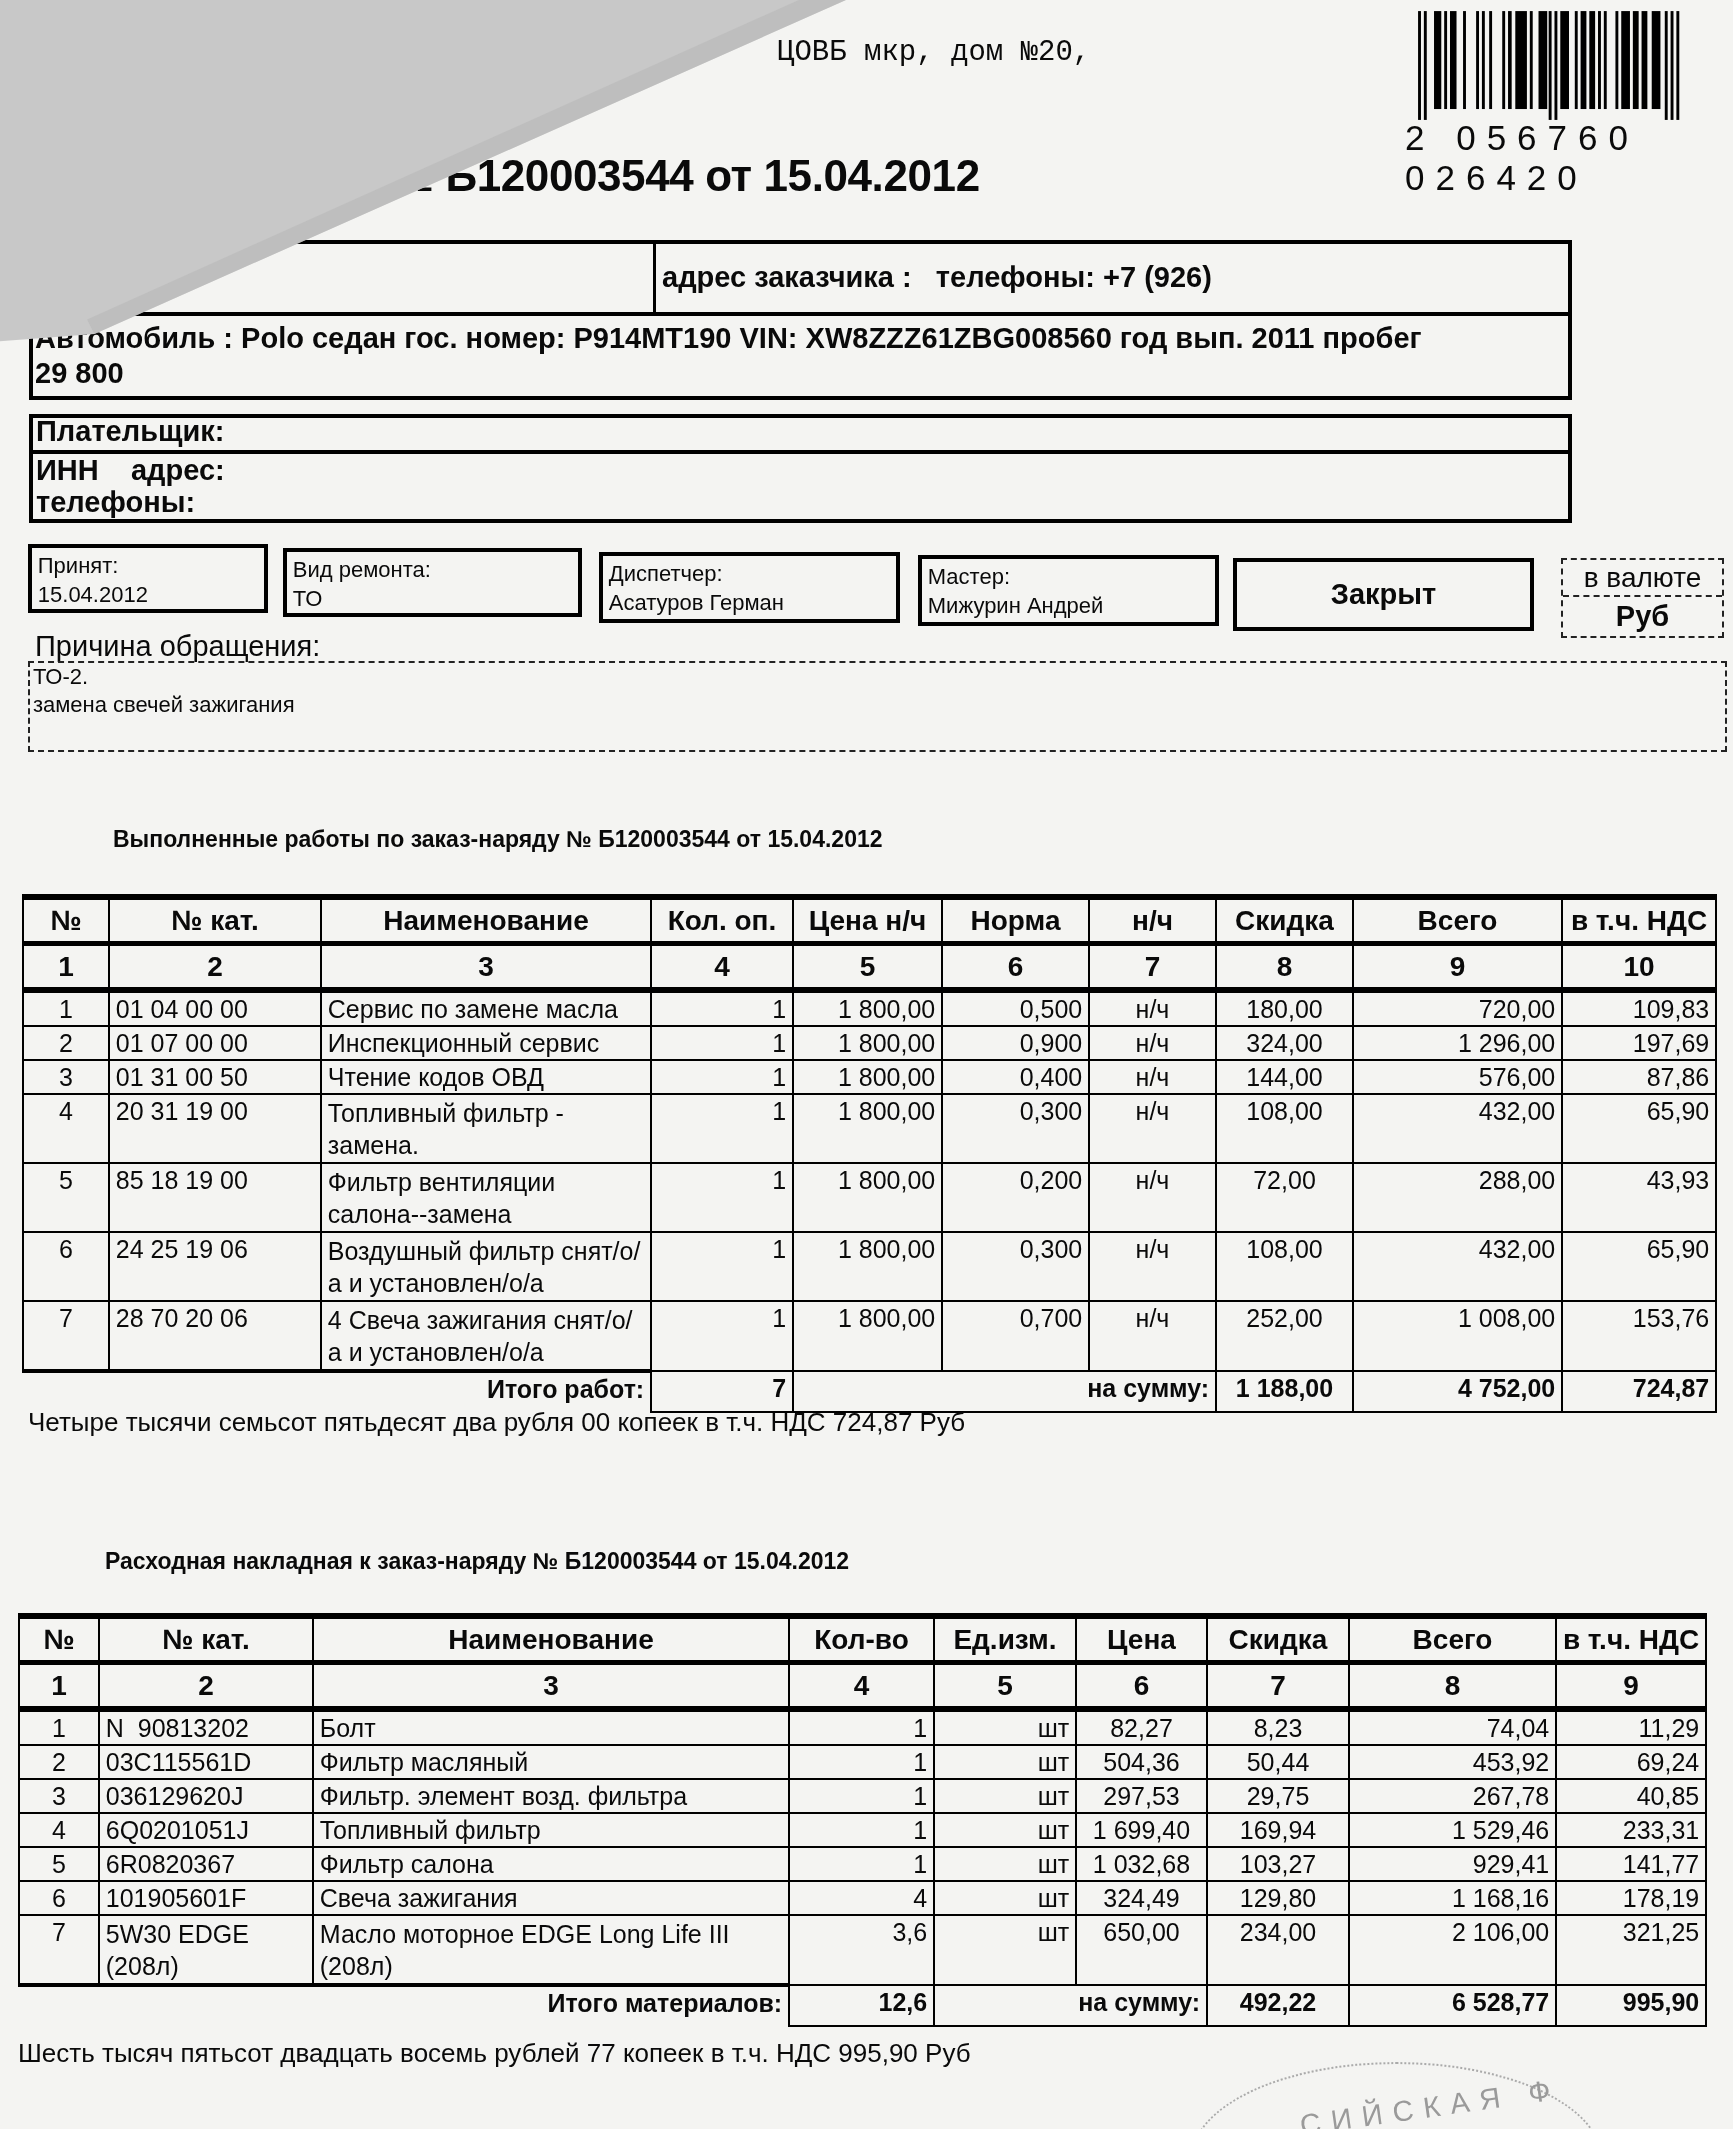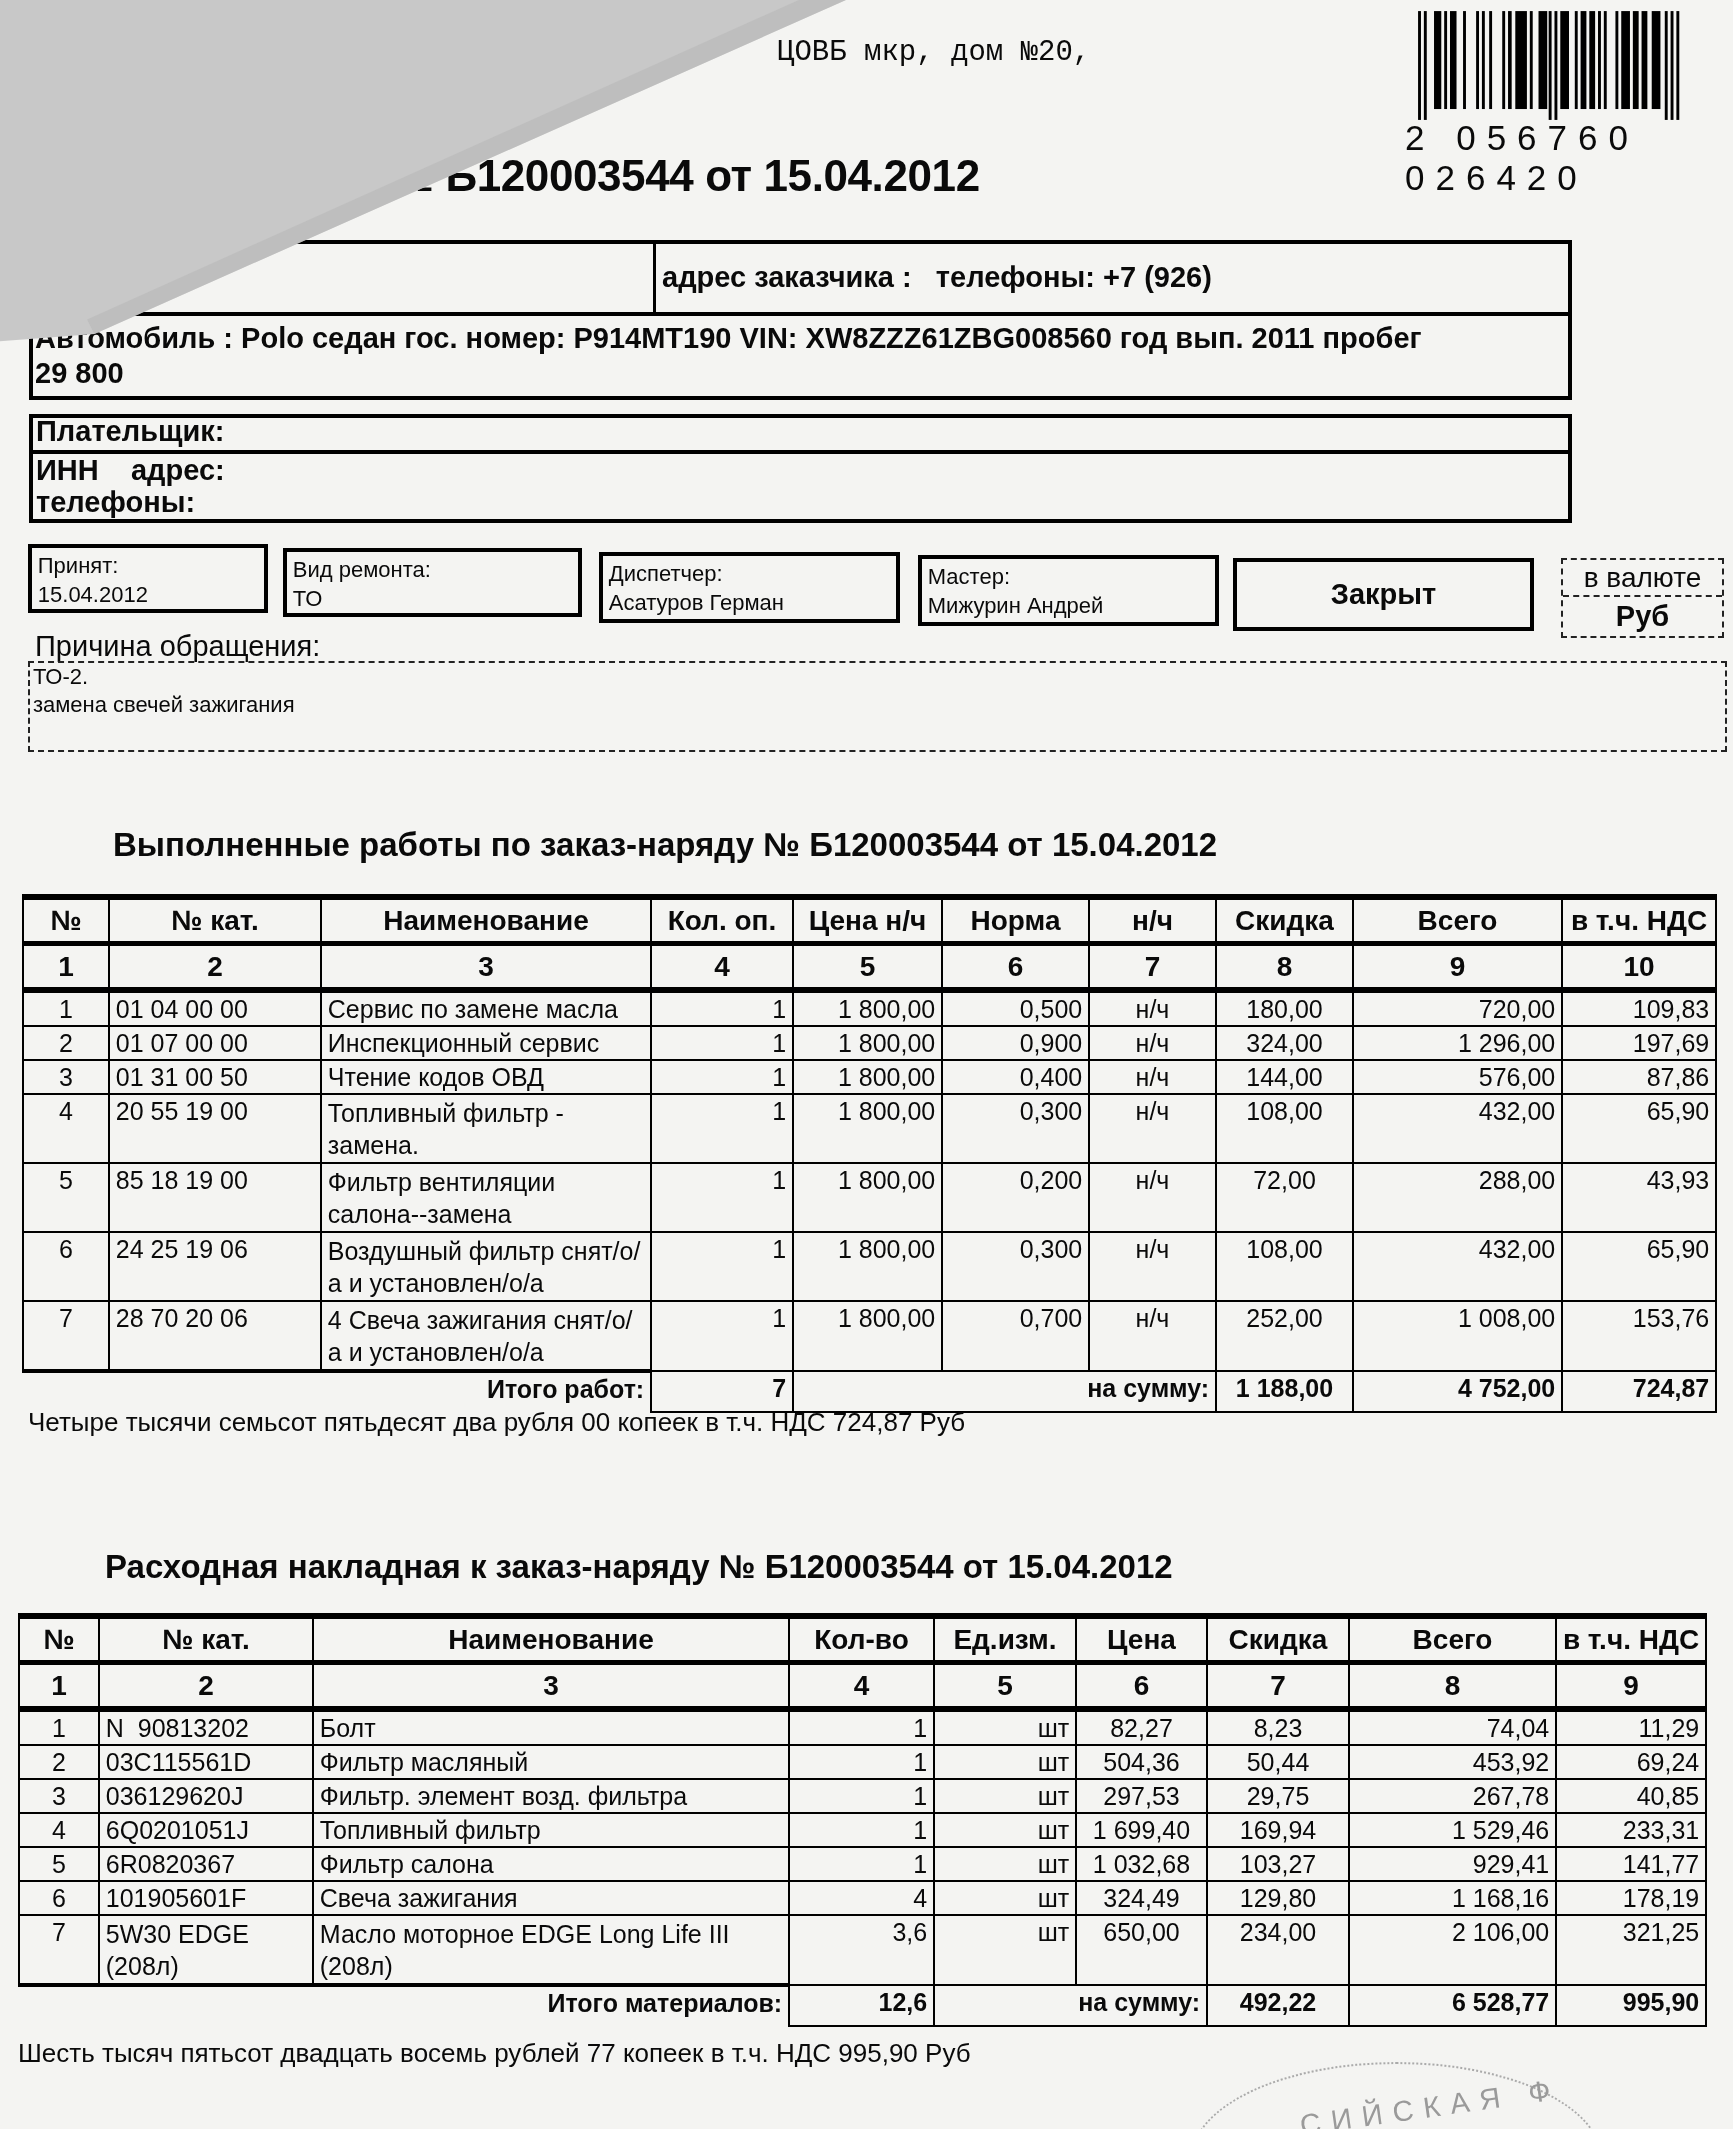--- a/index.html
+++ b/index.html
@@ -17,21 +17,21 @@
   .dash { position:absolute; border:2.2px dashed #222; box-sizing:border-box; }
   table.grid { position:absolute; border-collapse:collapse; table-layout:fixed; }
   table.grid td, table.grid th { border:2.9px solid #000; padding:1.5px 5.8px; font-size:25px; vertical-align:top; overflow:hidden; }
   table.grid th { font-weight:bold; text-align:center; font-size:28px; vertical-align:middle; height:38px; }
   table.grid tr.nums th { border-bottom-width:6.5px; border-top-width:5.8px; }
   table.grid tr.head th { border-top-width:6.5px; }
   table.grid td.r { text-align:right; }
   table.grid td.c { text-align:center; }
   table.grid td.l { text-align:left; }
   .line-2 { line-height:32px; }
-  .sect-title { font-size:33px; font-weight:bold; }
+  .sect-title { font-size:23px; font-weight:bold; }
   .words { font-size:26px; }
   .tot td { font-weight:bold; font-size:28px; }
   .noborder { border:none !important; }
   .stamp { left:1191px; top:2062px; width:407px; height:189px; border:2.2px dotted #aaa; border-radius:50%; }
   .stamp-text { left:1299px; top:2091px; font-size:29px; color:#9a9a9a; letter-spacing:10.2px; transform:rotate(-8deg); }
 </style>
 </head>
 <body>
 
 <div class="abs addr-top">ЦОВБ мкр, дом №20,</div>
@@ -196,21 +196,21 @@
       <td class="r">1</td>
       <td class="r">1 800,00</td>
       <td class="r">0,400</td>
       <td class="c">н/ч</td>
       <td class="c">144,00</td>
       <td class="r">576,00</td>
       <td class="r">87,86</td>
     </tr>
     <tr style="height:67px;">
       <td class="c">4</td>
-      <td class="l">20 55 19 00</td>
+      <td class="l">20 31 19 00</td>
       <td class="l line-2">Топливный фильтр - замена.</td>
       <td class="r">1</td>
       <td class="r">1 800,00</td>
       <td class="r">0,300</td>
       <td class="c">н/ч</td>
       <td class="c">108,00</td>
       <td class="r">432,00</td>
       <td class="r">65,90</td>
     </tr>
     <tr style="height:67px;">

